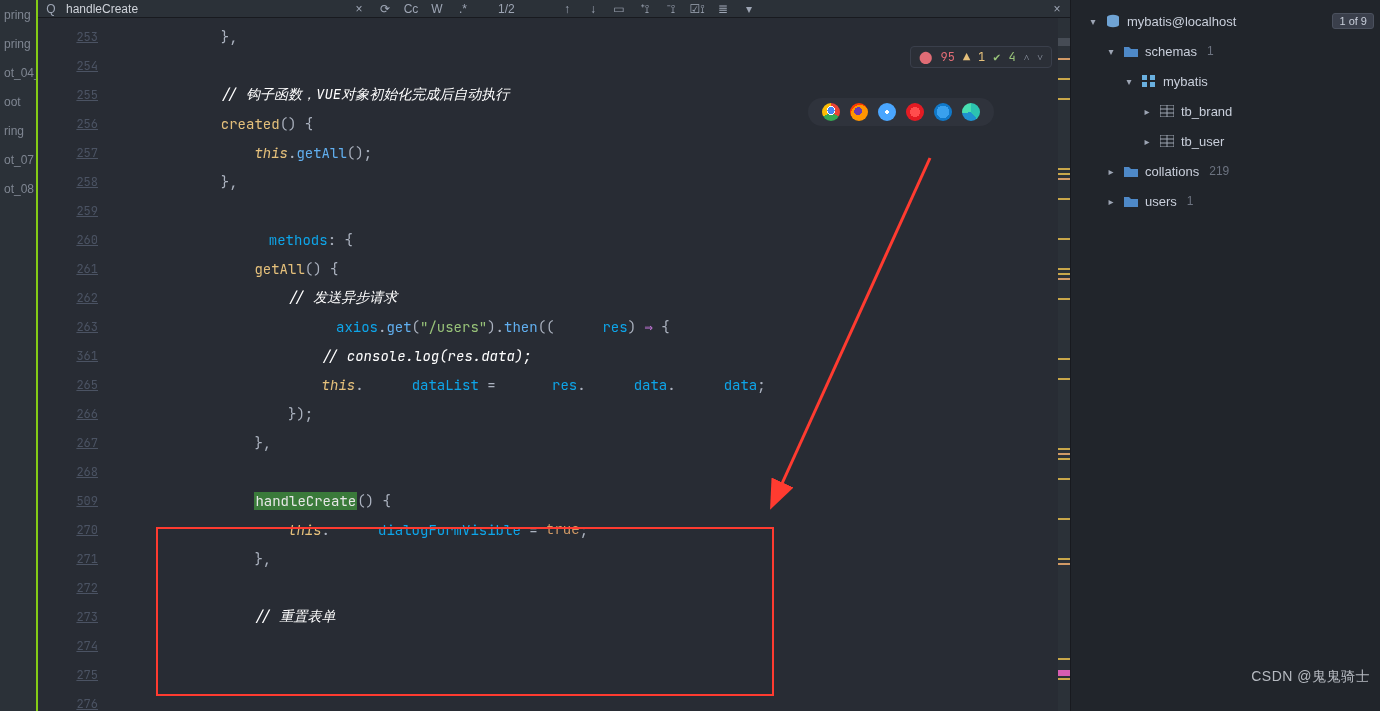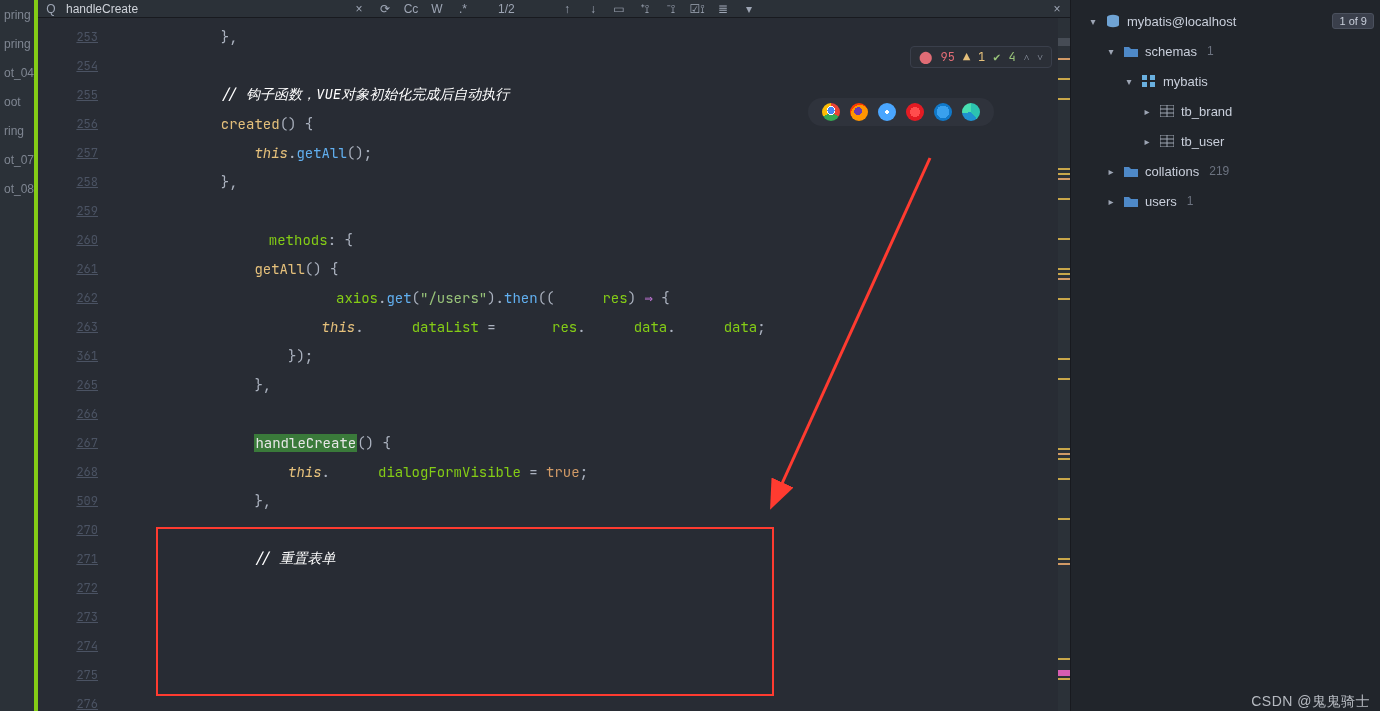--- a/index.html
+++ b/index.html
@@ -4,21 +4,21 @@
 <style>
   * { box-sizing: border-box; margin: 0; padding: 0; }
   body {
     width: 1380px; height: 711px;
     background: #21252b;
     font-family: 'Segoe UI', -apple-system, sans-serif;
     font-size: 13px; color: #abb2bf;
     overflow: hidden; position: relative;
   }
   .root { display: flex; width: 100%; height: 100%; }
-  .col-projects { width: 38px; background: #2b3138; border-right: 4px solid #84cc16; }
+  .col-projects { width: 38px; background: #2b3138; border-right: 2px solid #84cc16; }
   .project-item { height: 29px; padding: 0 4px; display: flex; align-items: center; color: #7f8692; font-size: 12px; overflow: hidden; white-space: nowrap; }
   .col-editor { flex: 1; display: flex; flex-direction: column; min-width: 0; }
   .find-bar {
     height: 24px; display: flex; align-items: center; gap: 8px;
     background: #2b3138; border-bottom: 1px solid #181a1f; padding: 0 6px;
     color: #9da5b4; font-size: 12px;
   }
   .find-icon { width: 14px; text-align: center; }
   .find-input { flex: 1; background: transparent; border: none; color: #cfd3da; font-size: 12px; outline: none; }
   .find-spacer { flex: 0 0 auto; width: 10px; }
@@ -28,25 +28,25 @@
   .editor-area { flex: 1; display: flex; position: relative; background: #282c34; font-family: 'JetBrains Mono','Consolas',monospace; font-size: 14px; }
   .gutter { width: 82px; background: #282c34; border-right: 0px; padding-top: 4px; }
   .gutter-row { height: 29px; display: flex; align-items: center; justify-content: flex-end; padding-right: 22px; color: #4b5363; font-size: 12px; position: relative; text-decoration: underline; }
   .code { flex: 1; padding-top: 4px; position: relative; }
   .code-row { height: 29px; display: flex; align-items: center; white-space: pre; }
   .code-row span { white-space: pre; }
   .c-kw { color: #c678dd; font-style: italic; }
   .c-fn { color: #e5c07b; }
   .c-fn2 { color: #61afef; }
   .c-pn { color: #abb2bf; }
-  .c-pr { color: #84cc16; padding-left: 48px; }
+  .c-pr { color: #0ea5e9; padding-left: 48px; }
   .c-st { color: #98c379; }
   .c-cm { color: #ffffff; font-style: italic; }
   .c-th { color: #e5c07b; font-style: italic; }
-  .c-bool { color: #d19a66; }
+  .c-bool { color: #d19a66; font-family: Liberation Mono, monospace; }
   .c-hl { background: #3a7a3a; color: #e6e6e6; padding: 0 1px; font-style: normal; }
   .arrow-svg { position: absolute; left:0; top:0; pointer-events:none; }
   .hl-box { position: absolute; border: 2px solid #ff3b30; background: transparent; }
   .warnings-bar {
     position: absolute; right: 18px; top: 28px;
     display: flex; align-items: center; gap: 8px;
     background: #2b2f37; border: 1px solid #3a3f4b; border-radius: 4px;
     padding: 2px 8px; font-size: 12px;
   }
   .w-red { color: #e06c75; }
@@ -77,21 +77,21 @@
   .db-label { color: #c9cfdb; font-size: 13px; }
   .db-count { color: #6c7380; font-size: 12px; margin-left: 4px; }
   .db-badge { margin-left: auto; background: #3a3f4b; border: 1px solid #4b515e; border-radius: 3px; padding: 1px 6px; font-size: 11px; color: #c9cfdb; }
   .db-indent-1 { padding-left: 10px; }
   .db-indent-2 { padding-left: 28px; }
   .db-indent-3 { padding-left: 46px; }
   .db-indent-4 { padding-left: 64px; }
   .ico-folder { fill: #4e89c8; }
   .ico-cyl { fill: #6fa3d4; }
   .ico-schema { fill: #69b0e0; }
-  .watermark { position: absolute; right: 10px; bottom: 0; color: #cfd3da; font-size: 14px; opacity: .85; letter-spacing: .5px; }
+  .watermark { position: absolute; right: 10px; bottom: 25px; color: #cfd3da; font-size: 14px; opacity: .85; letter-spacing: .5px; }
 </style>
 </head>
 <body>
 
 <div class="root">
 
   <div class="col-projects">
     <div id="projects-mount">
         <div class="project-item">pring</div>
         <div class="project-item">pring</div>
@@ -157,21 +157,23 @@
       <div class="code" id="code-mount">
         <div class="code-row"><span class="c-pn">            },</span></div>
           <div class="code-row"></div>
           <div class="code-row"><span class="c-pn">            </span><span class="c-cm">// 钩子函数，VUE对象初始化完成后自动执行</span></div>
           <div class="code-row"><span class="c-pn">            </span><span class="c-fn">created</span><span class="c-pn">() {</span></div>
           <div class="code-row"><span class="c-pn">                </span><span class="c-th">this</span><span class="c-pn">.</span><span class="c-fn2">getAll</span><span class="c-pn">();</span></div>
           <div class="code-row"><span class="c-pn">            },</span></div>
           <div class="code-row"></div>
           <div class="code-row"><span class="c-pn">            </span><span class="c-pr">methods</span><span class="c-pn">: {</span></div>
           <div class="code-row"><span class="c-pn">                </span><span class="c-fn">getAll</span><span class="c-pn">() {</span></div>
+          <div class="code-row"><span class="c-pn">                    </span><span class="c-cm">// 发送异步请求</span></div>
           <div class="code-row"><span class="c-pn">                    </span><span class="c-pr">axios</span><span class="c-pn">.</span><span class="c-fn2">get</span><span class="c-pn">(</span><span class="c-st">"/users"</span><span class="c-pn">).</span><span class="c-fn2">then</span><span class="c-pn">((</span><span class="c-pr">res</span><span class="c-pn">) </span><span class="c-kw">⇒</span><span class="c-pn"> {</span></div>
+          <div class="code-row"><span class="c-pn">                        </span><span class="c-cm">// console.log(res.data);</span></div>
           <div class="code-row"><span class="c-pn">                        </span><span class="c-th">this</span><span class="c-pn">.</span><span class="c-pr">dataList</span><span class="c-pn"> = </span><span class="c-pr">res</span><span class="c-pn">.</span><span class="c-pr">data</span><span class="c-pn">.</span><span class="c-pr">data</span><span class="c-pn">;</span></div>
           <div class="code-row"><span class="c-pn">                    });</span></div>
           <div class="code-row"><span class="c-pn">                },</span></div>
           <div class="code-row"></div>
           <div class="code-row"><span class="c-pn">                </span><span class="c-hl">handleCreate</span><span class="c-pn">() {</span></div>
           <div class="code-row"><span class="c-pn">                    </span><span class="c-th">this</span><span class="c-pn">.</span><span class="c-pr">dialogFormVisible</span><span class="c-pn"> = </span><span class="c-bool">true</span><span class="c-pn">;</span></div>
           <div class="code-row"><span class="c-pn">                },</span></div>
           <div class="code-row"></div>
           <div class="code-row"><span class="c-pn">                </span><span class="c-cm">// 重置表单</span></div>
 

